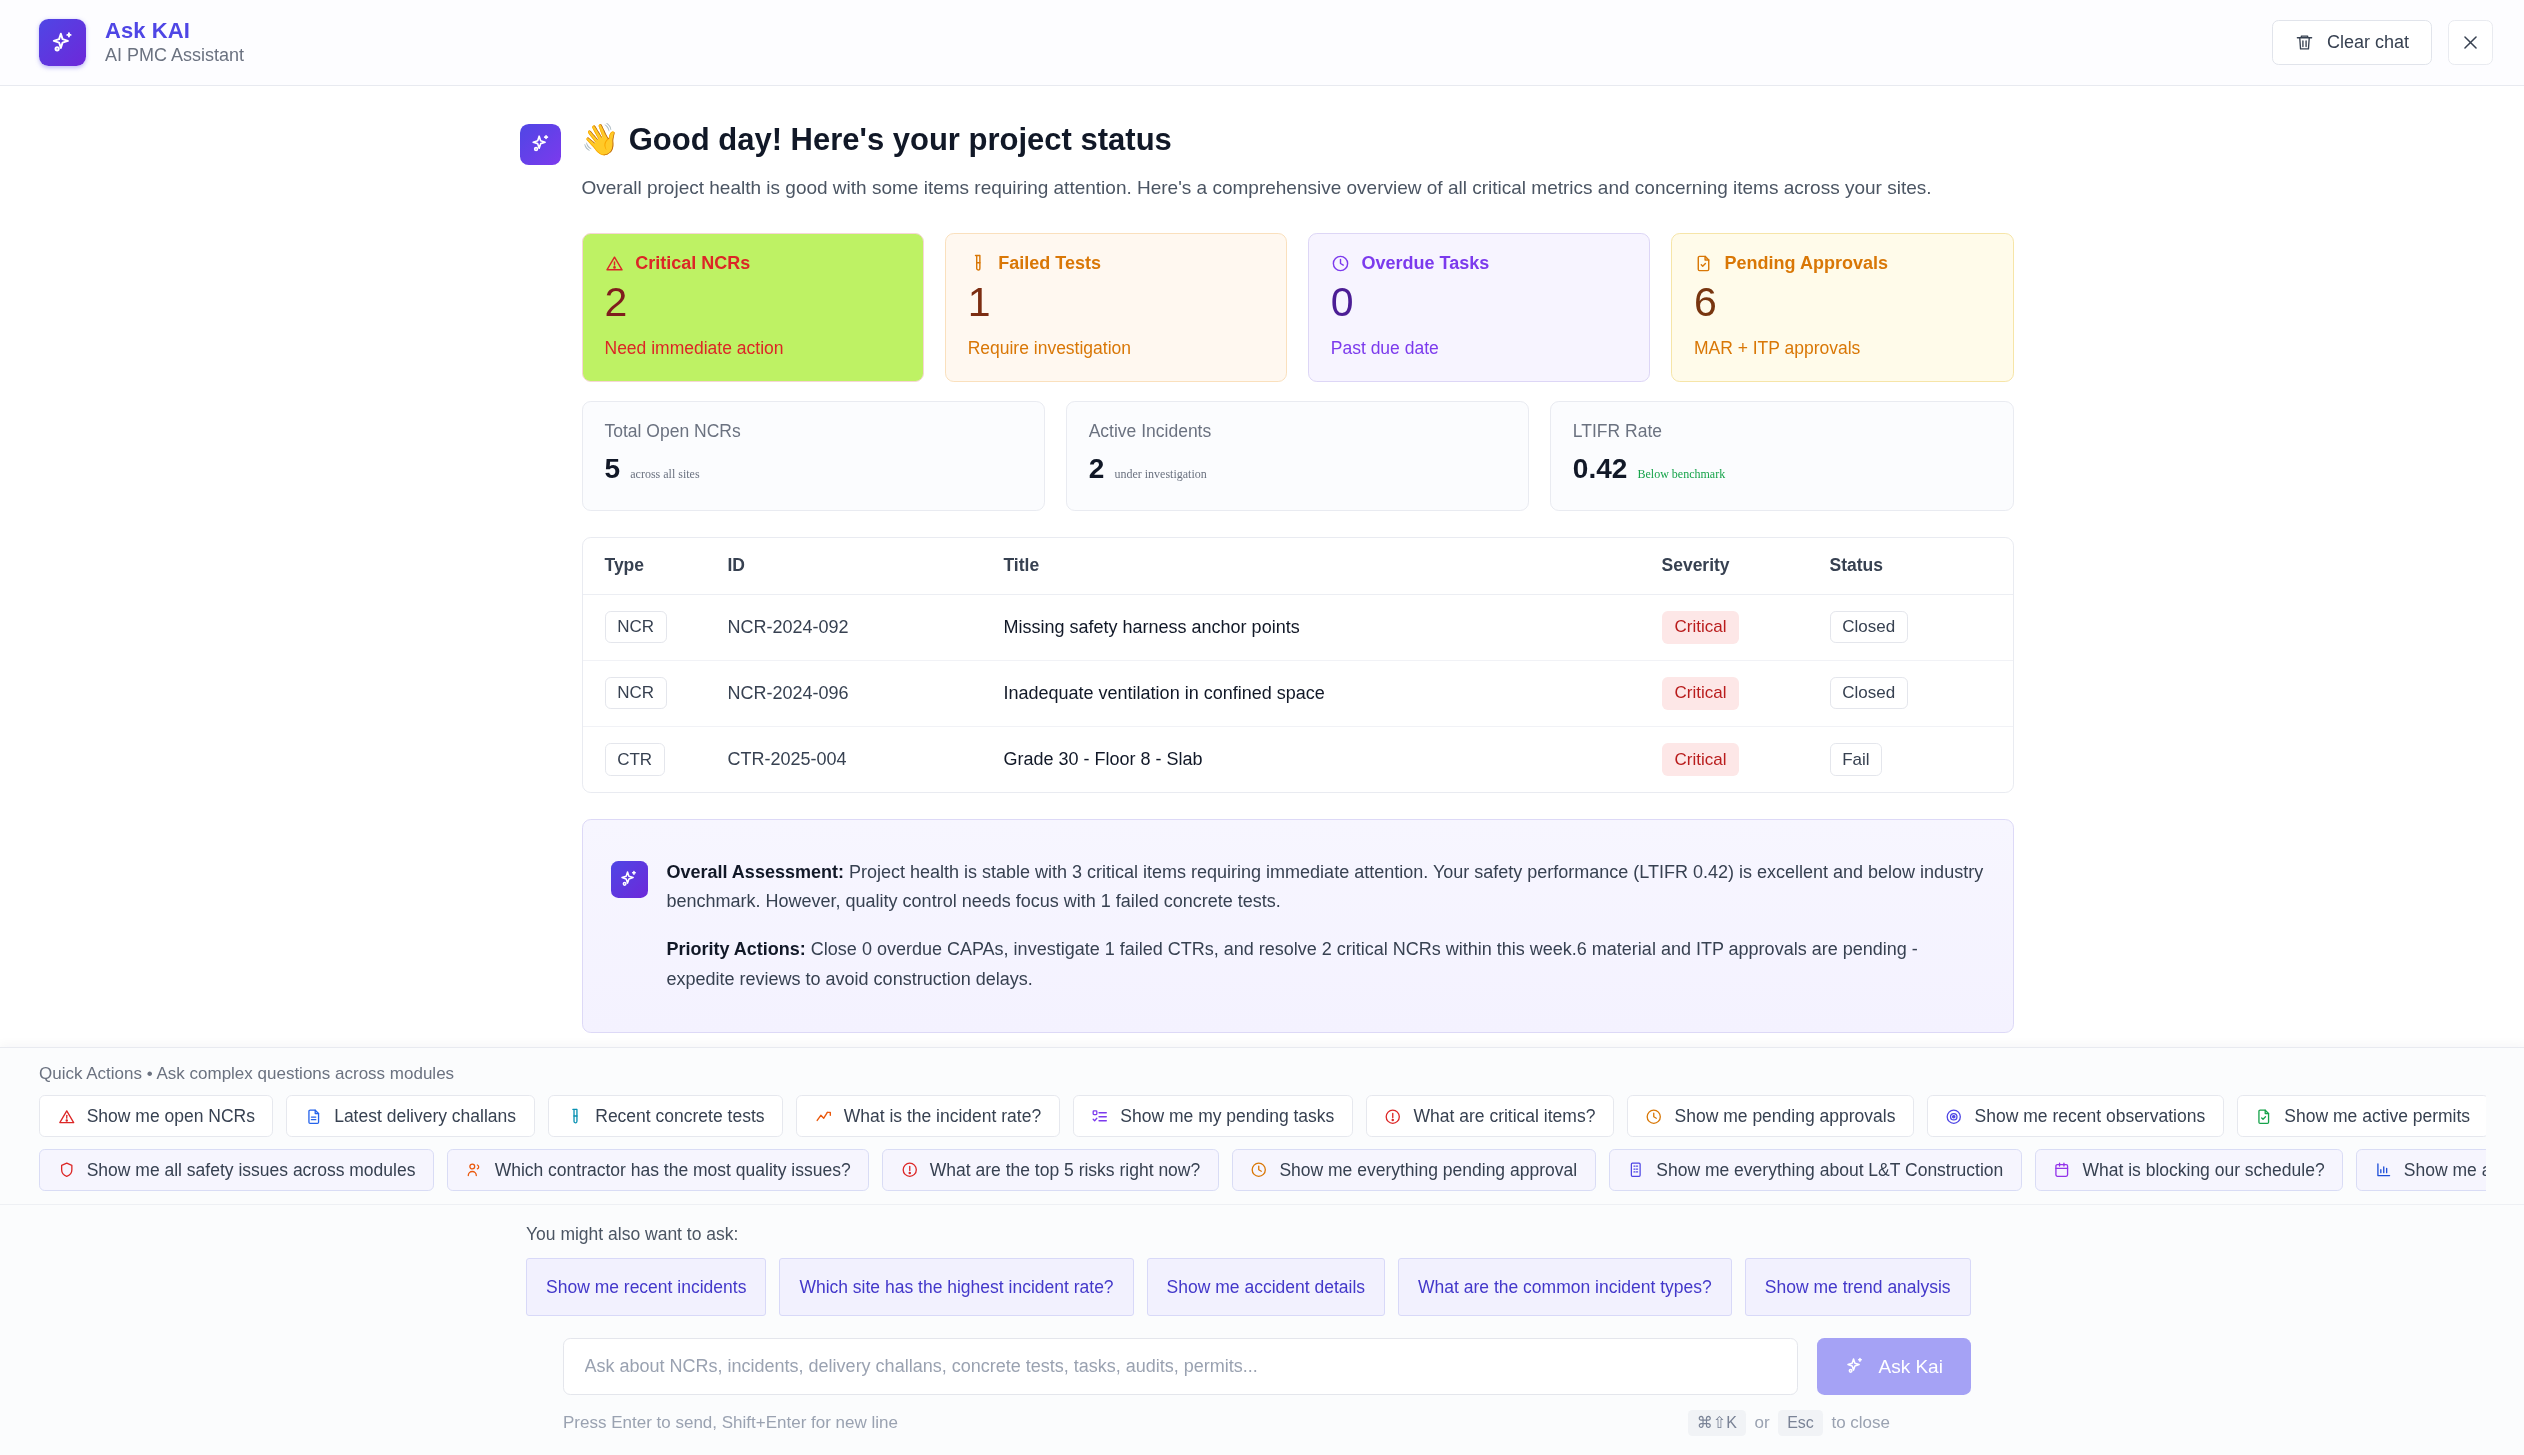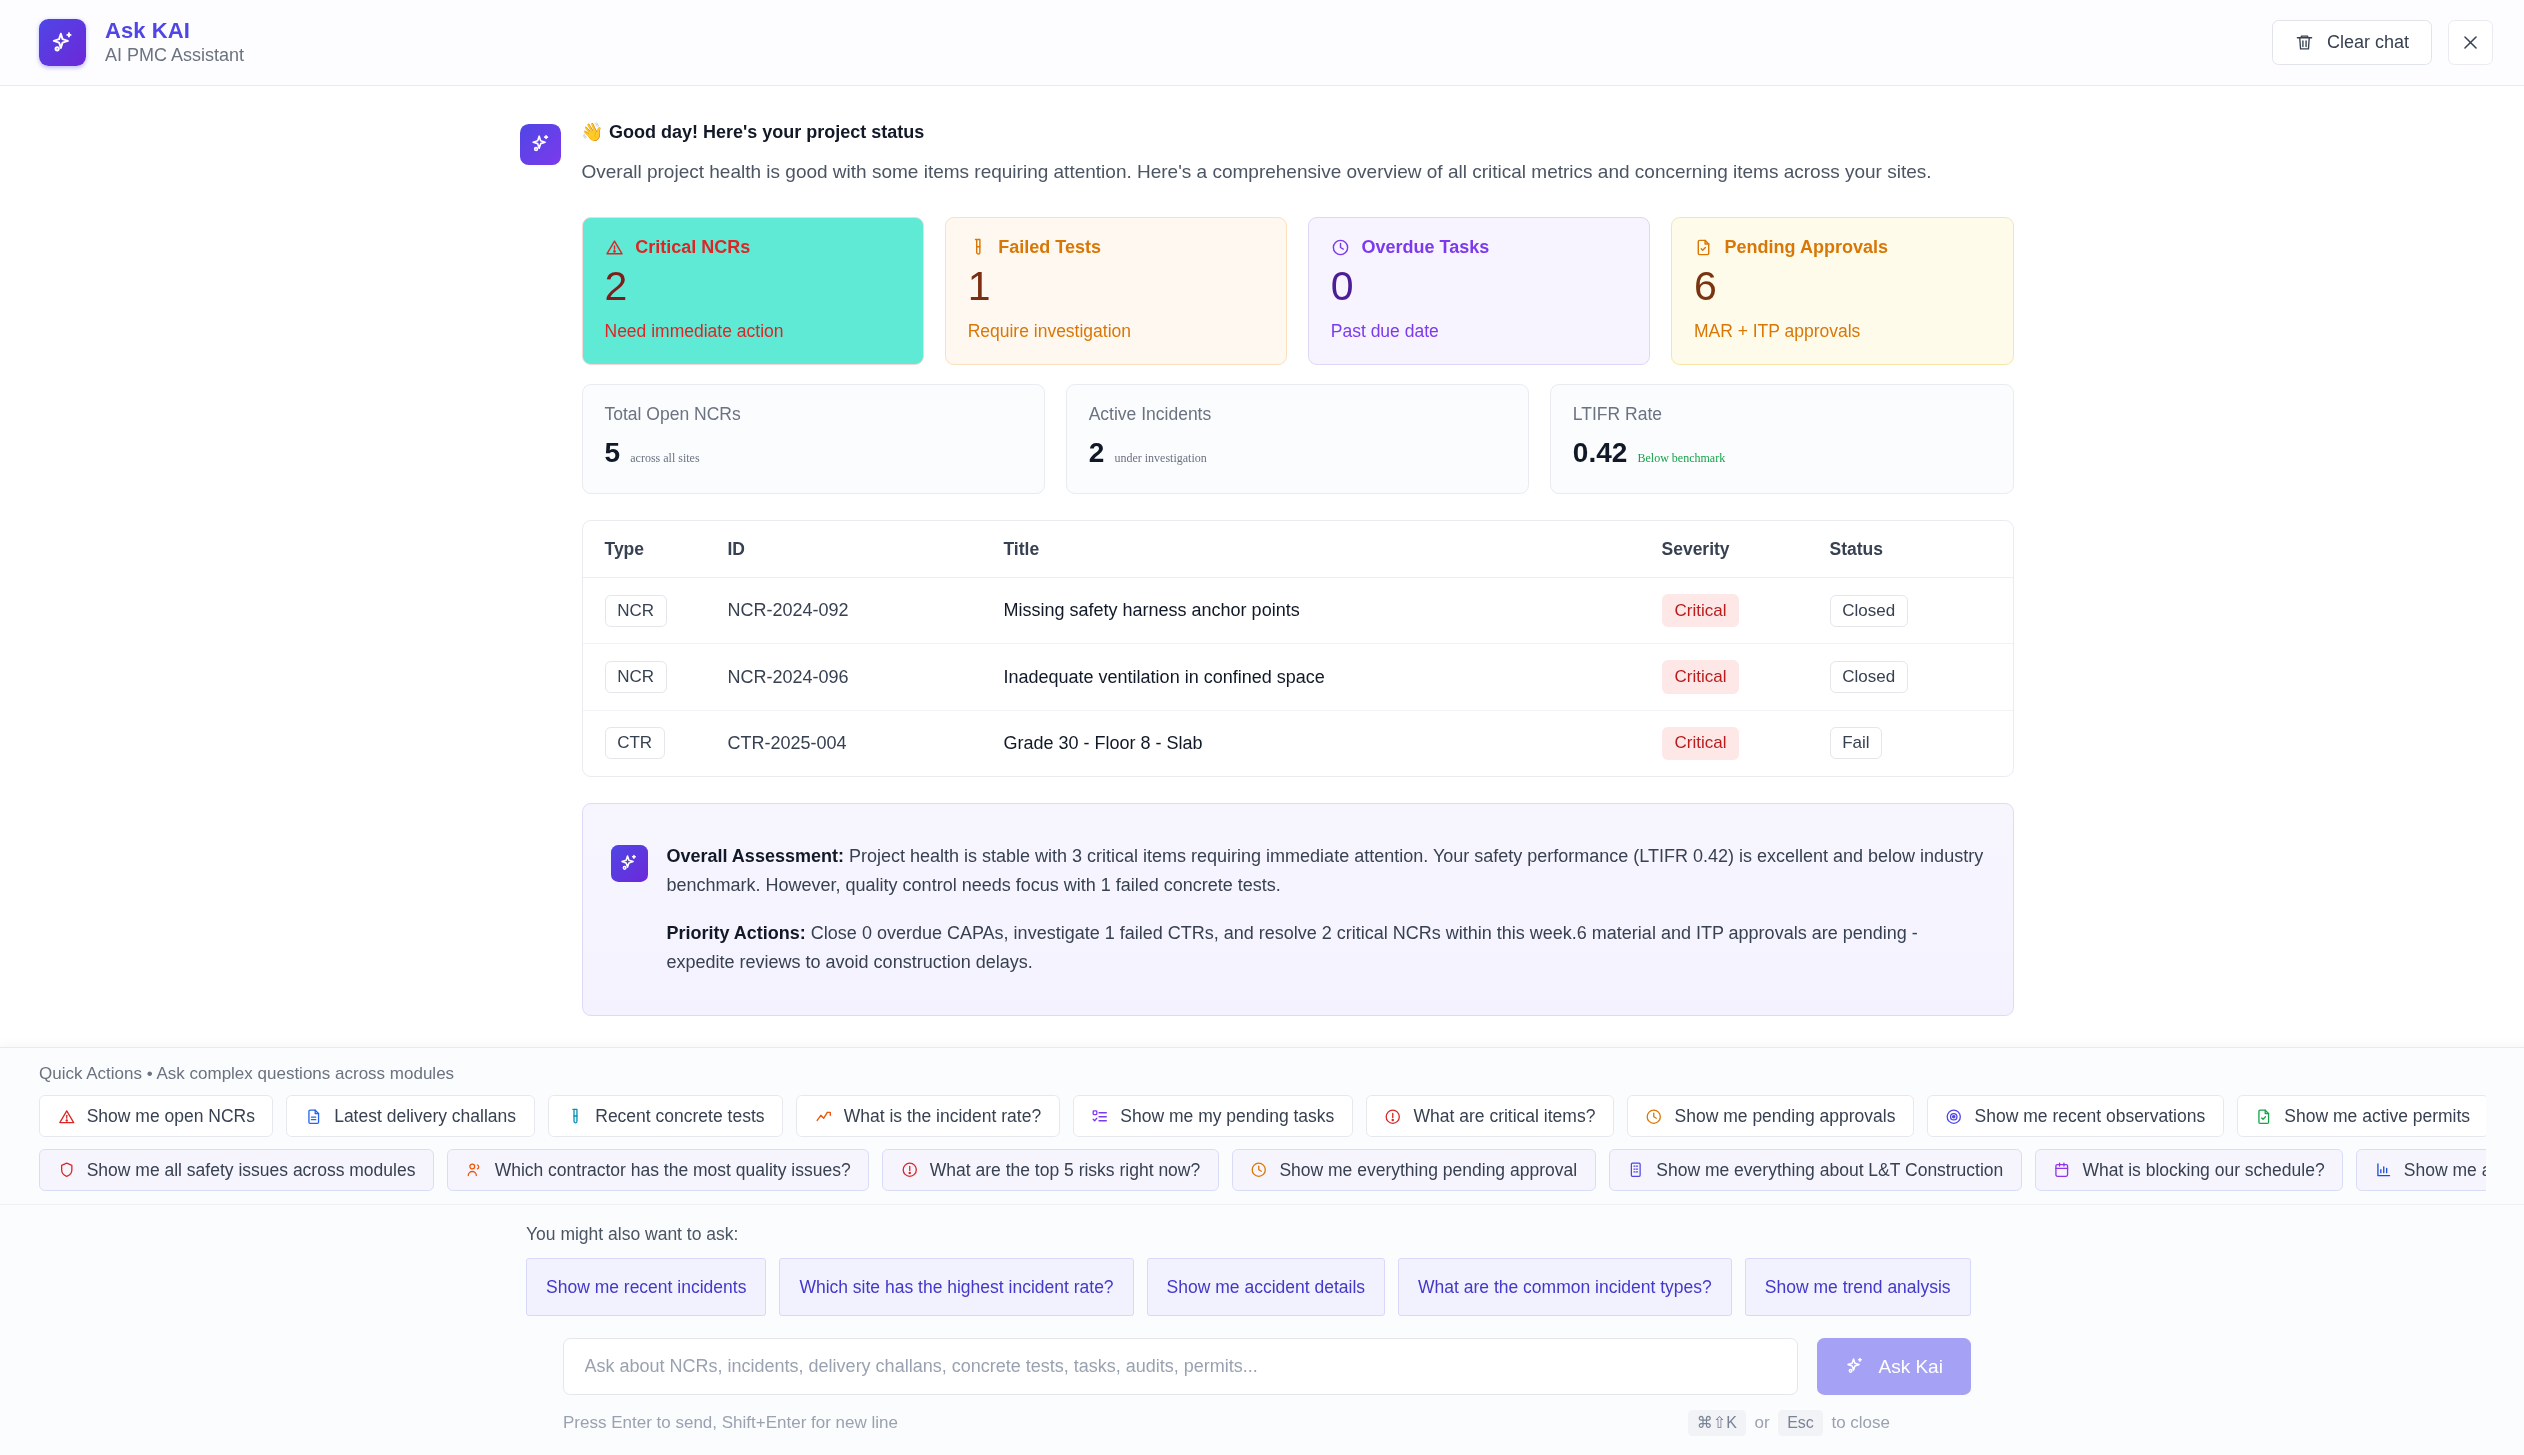--- a/index.html
+++ b/index.html
@@ -52,34 +52,34 @@
     background: #ffffff;
   }
   .msg-wrap { display: flex; gap: 20.5px; padding: 35px 0 0 520px; }
   .msg-avatar {
     width: 41px; height: 41px; border-radius: 8.8px; flex: 0 0 41px;
     background: linear-gradient(135deg,#4f46e5 0%,#7c3aed 100%);
     display: flex; align-items: center; justify-content: center;
     margin-top: 2.9px;
   }
   .msg-body { width: 1432px; }
-  .msg-title { font-size: 18px; font-weight: 600; color: #111827; line-height: 1.25; display: flex; align-items: baseline; gap: 4.4px;}
+  .msg-title { font-size: 31px; font-weight: 600; color: #111827; line-height: 1.25; display: flex; align-items: baseline; gap: 4.4px;}
   .msg-sub { margin-top: 13px; font-size: 19px; line-height: 1.55; color: #4b5563; max-width: 1392px; }
 
   
   .kpi-row { display: flex; gap: 20.5px; margin-top: 31px; }
   .kpi {
     flex: 1 1 0; border-radius: 8.8px; border: 1.5px solid; padding: 19px 22px 22px 22px;
     min-height: 142px;
   }
   .kpi-head { display: flex; align-items: center; gap: 11.7px; font-size: 18px; font-weight: 600; }
   .kpi-value { font-size: 41px; font-weight: 400; margin-top: 7.3px; line-height: 1.05; }
   .kpi-note { font-size: 17.5px; margin-top: 13px; }
 
-  .kpi.red    { background:#5eead4; border-color:#f6d6d6; }
+  .kpi.red    { background:#bef264; border-color:#f6d6d6; }
   .kpi.red .kpi-head, .kpi.red .kpi-note { color:#dc2626; }
   .kpi.red .kpi-value { color:#7f1d1d; }
   .kpi.orange { background:#fff8f0; border-color:#fae0bd; }
   .kpi.orange .kpi-head, .kpi.orange .kpi-note { color:#d97706; }
   .kpi.orange .kpi-value { color:#7c2d12; }
   .kpi.purple { background:#f7f4ff; border-color:#ddd6f6; }
   .kpi.purple .kpi-head, .kpi.purple .kpi-note { color:#7c3aed; }
   .kpi.purple .kpi-value { color:#4c1d95; }
   .kpi.yellow { background:#fffbea; border-color:#f6e5a8; }
   .kpi.yellow .kpi-head, .kpi.yellow .kpi-note { color:#d97706; }

